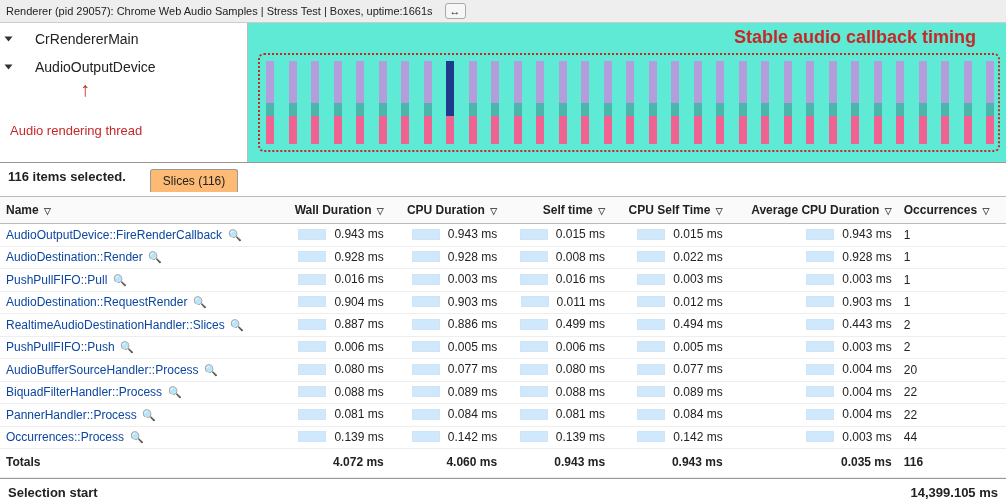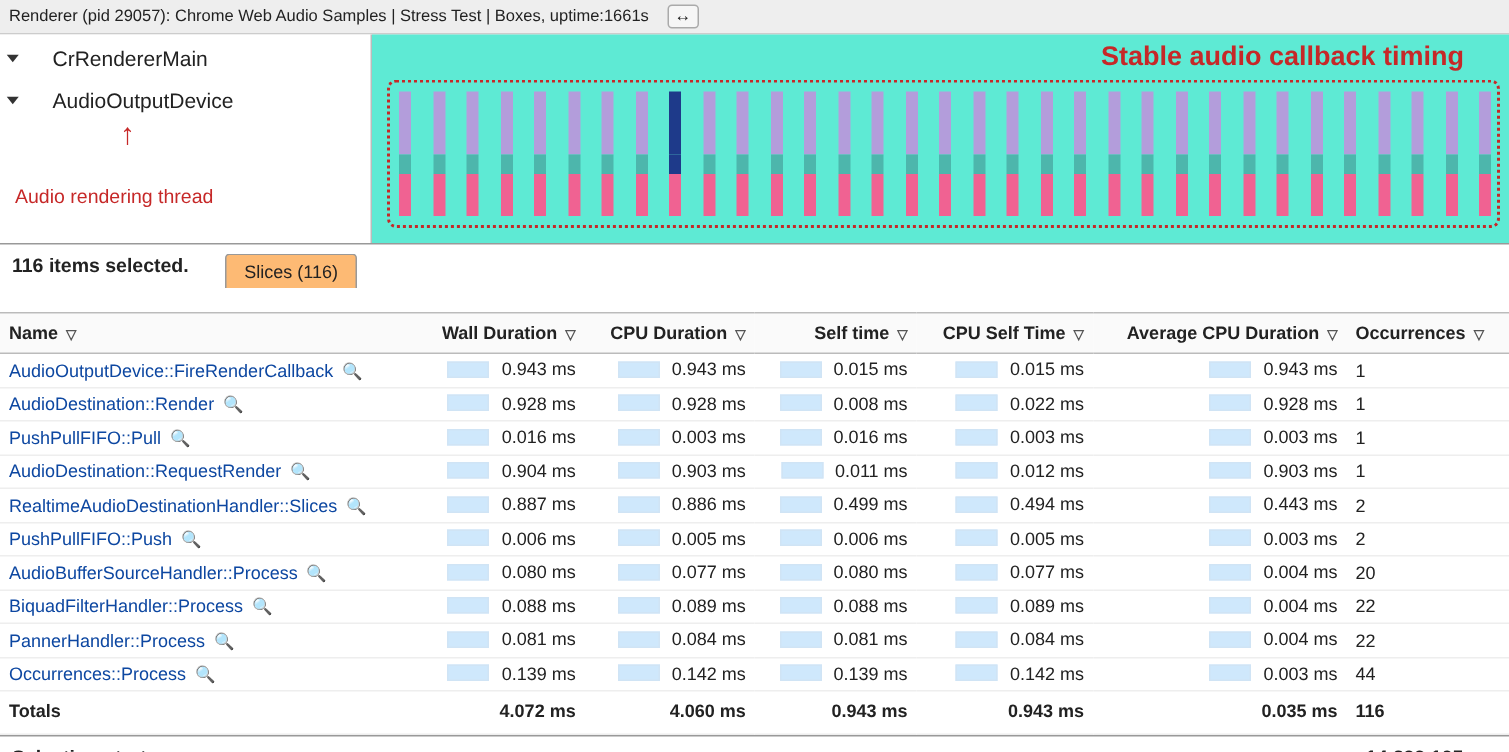--- a/index.html
+++ b/index.html
@@ -19,21 +19,21 @@
   .bars { position:absolute; left:18px; right:12px; top:38px; bottom:18px; display:flex; justify-content:space-between; align-items:stretch;}
   .bar { width:8px; display:flex; flex-direction:column;}
   .bar .seg { width:100%;}
   .seg.purple { background:#b39ddb;}
   .seg.teal { background:#4db6ac;}
   .seg.pink { background:#f06292;}
   .seg.blue { background:#1e3a8a;}
   .sel-toolbar { display:flex; gap:24px; padding:6px 8px 0 8px;}
   .sel-count { font-weight:bold; font-size:13px;}
   .tab-btn { border:1px solid #999; border-bottom:none; background:#fdba74; padding:4px 12px; font-size:12px; border-radius:3px 3px 0 0;}
-  table { width:100%; border-collapse:collapse; font-size:12px; margin-top:16px;}
+  table { width:100%; border-collapse:collapse; font-size:12px; margin-top:4px;}
   th { text-align:left; font-weight:bold; padding:6px 6px; border-top:1px solid #bbb; border-bottom:1px solid #bbb; background:#fafafa; white-space:nowrap;}
   th.r, td.r { text-align:right;}
   td { padding:3px 6px; border-bottom:1px solid #eee; white-space:nowrap;}
   td .link { color:#0d47a1; cursor:pointer;}
   .mag { color:#888; font-size:11px; margin-left:6px;}
   .hist { display:inline-block; width:28px; height:11px; vertical-align:middle; margin-right:4px; background:linear-gradient(to right,#cfe8fc 0 100%); border:1px solid #d0e4f5;}
   .sort-tri { font-size:9px; color:#555; margin-left:2px;}
   tr.totals td { font-weight:bold; border-top:1px solid #999; padding-top:6px; padding-bottom:8px;}
   .footer-block { border-top:1px solid #999; padding:6px 8px; display:flex; justify-content:space-between; font-weight:bold; font-size:13px;}
   .cell-val { display:inline-flex; align-items:center; justify-content:flex-end; gap:4px;}

